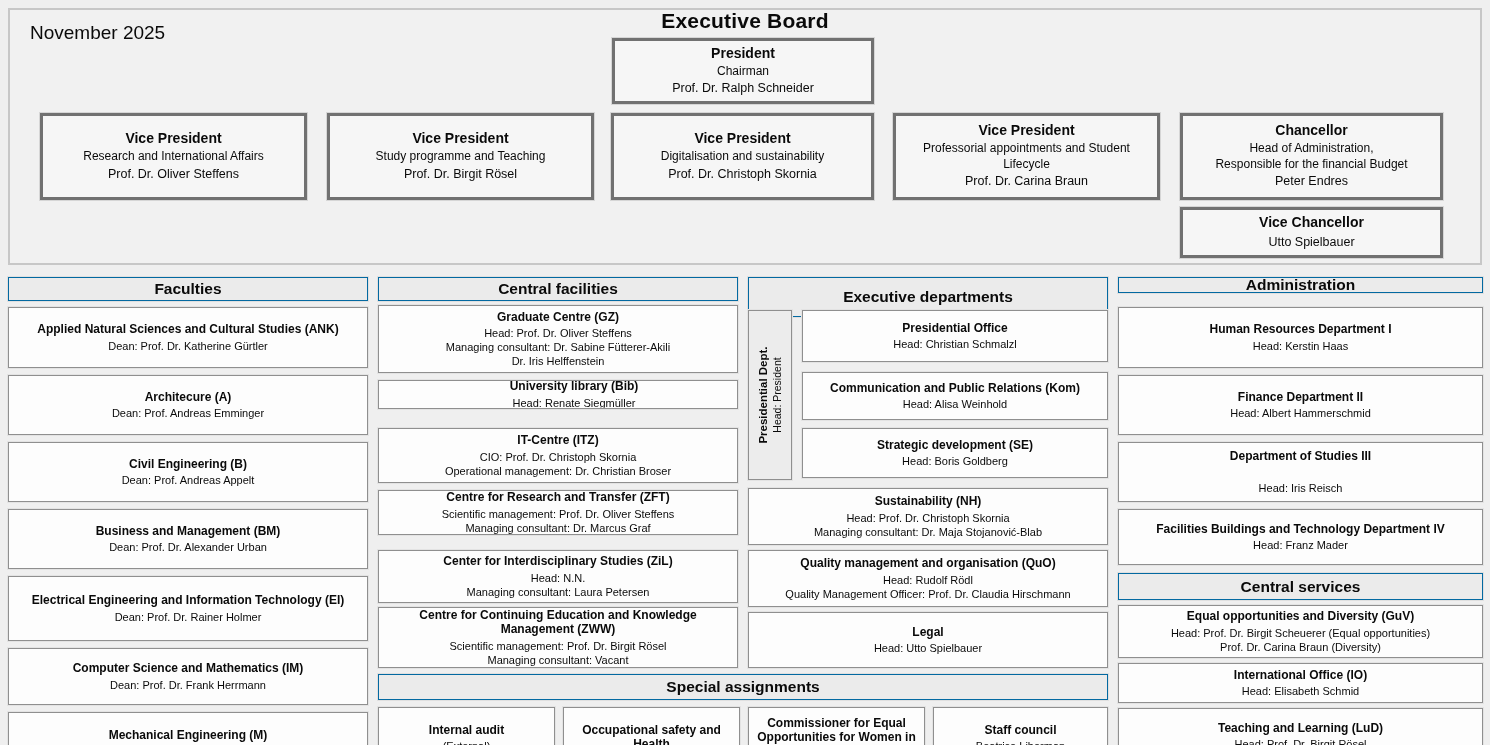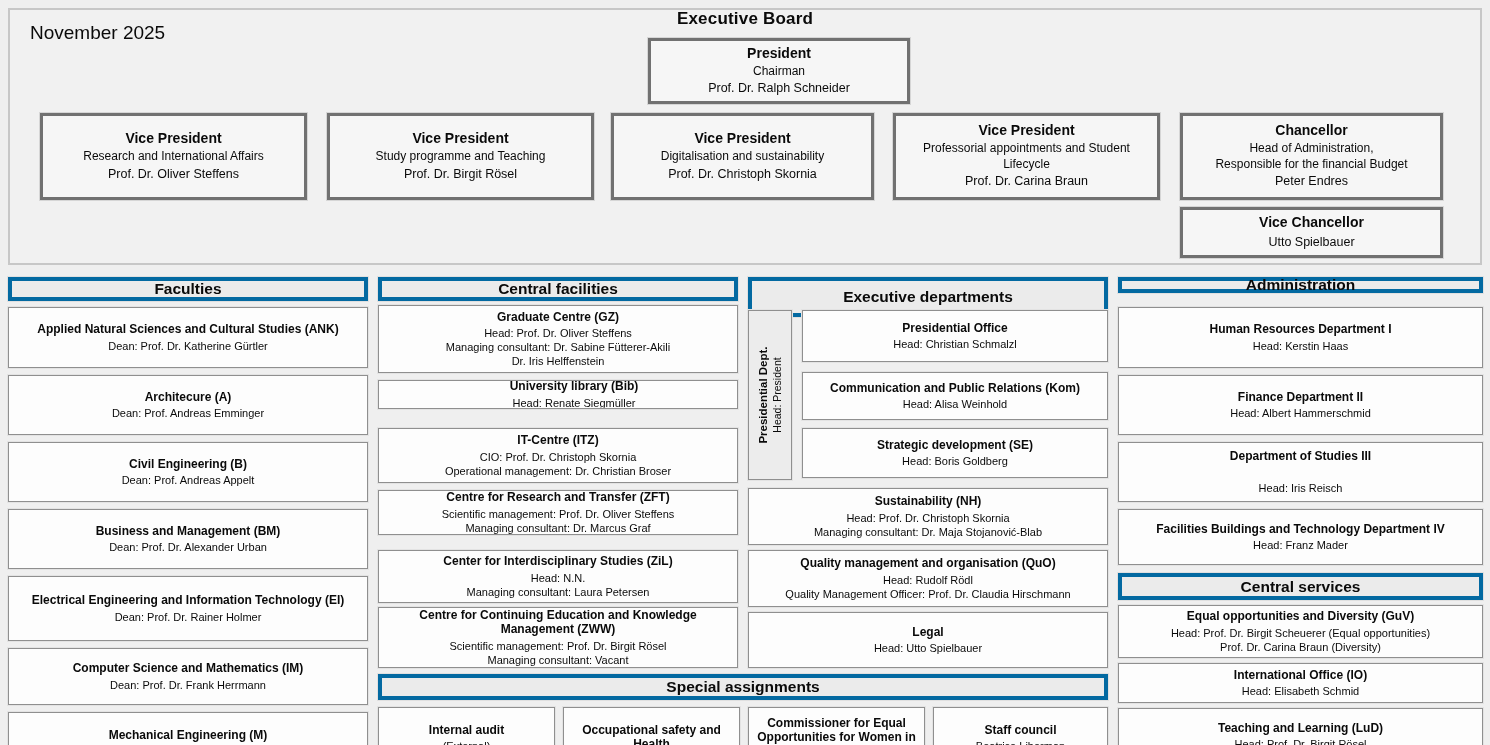--- a/index.html
+++ b/index.html
@@ -9,35 +9,35 @@
     background:#efefef;
     font-family:"Liberation Sans","DejaVu Sans",sans-serif;
     color:#0a0a0a;
     overflow:hidden;
   }
   .abs{position:absolute;}
 
   
   #board-panel{left:8px;top:8px;width:1474px;height:257px;border:2px solid #c7c7c7;background:#f1f1f1;}
   #date-label{left:30px;top:22px;font-size:19px;}
-  #board-title{left:8px;top:9px;width:1474px;text-align:center;font-size:17px;font-weight:bold;letter-spacing:.2px;}
+  #board-title{left:8px;top:9px;width:1474px;text-align:center;font-size:21px;font-weight:bold;letter-spacing:.2px;}
 
   
   .bbox{
     border:3px solid #717171;outline:1px solid #d6d6d6;background:#f6f6f6;
     display:flex;flex-direction:column;justify-content:center;align-items:center;
     text-align:center;padding:2px 8px;
   }
   .bbox .t{font-size:14px;font-weight:bold;margin-bottom:2px;line-height:1.2;}
   .bbox .l{font-size:12px;line-height:1.3;}
   .bbox .n{font-size:12.5px;line-height:1.45;}
 
   
   .hdr{
-    background:#ebebeb;border:4px solid #0369a1;box-shadow:0 0 0 1px #e0e0e0;
+    background:#ebebeb;border:1px solid #0369a1;box-shadow:0 0 0 1px #e0e0e0;
     display:flex;align-items:center;justify-content:center;
     font-weight:bold;font-size:15.5px;
   }
   #hdr-faculties{left:8px;top:277px;width:360px;height:24px;}
   #hdr-central{left:378px;top:277px;width:360px;height:24px;}
   #hdr-exec{left:748px;top:277px;width:360px;height:40px;}
   #hdr-admin{left:1118px;top:277px;width:365px;height:16px;}
   #hdr-special{left:378px;top:674px;width:730px;height:26px;}
   #hdr-services{left:1118px;top:573px;width:365px;height:27px;}
 
@@ -70,21 +70,21 @@
 <div class="abs hdr" id="hdr-special">Special assignments</div>
 <div class="abs hdr" id="hdr-services">Central services</div>
 
 <div class="abs" id="side-box">
   <div id="side-inner">
     <div class="st">Presidential Dept.</div>
     <div class="ss">Head: President</div>
   </div>
 </div>
 
-<div class="bbox abs" style="left: 612px; top: 38px; width: 262px; height: 66px; margin-left: 36px;">
+<div class="bbox abs" style="left: 612px; top: 38px; width: 262px; height: 66px;">
     <div class="t">President</div>
     <div class="l">Chairman</div>
     <div class="n">Prof. Dr. Ralph Schneider</div>
   </div>
 <div class="bbox abs" style="left: 40px; top: 113px; width: 267px; height: 87px;">
     <div class="t">Vice President</div>
     <div class="l">Research and International Affairs</div>
     <div class="n">Prof. Dr. Oliver Steffens</div>
   </div>
 <div class="bbox abs" style="left: 327px; top: 113px; width: 267px; height: 87px;">

